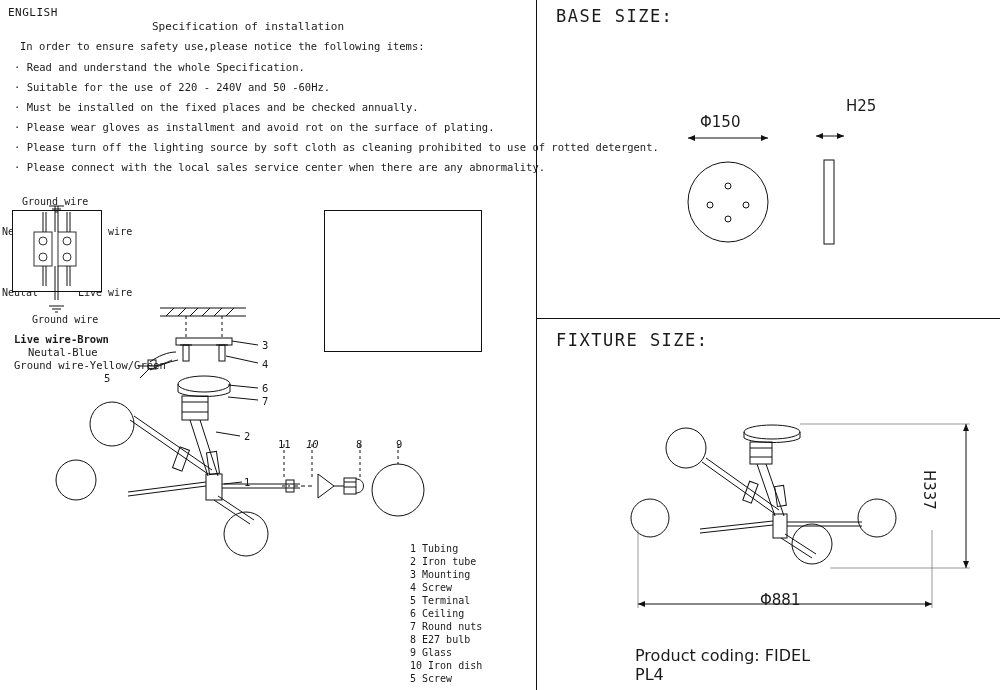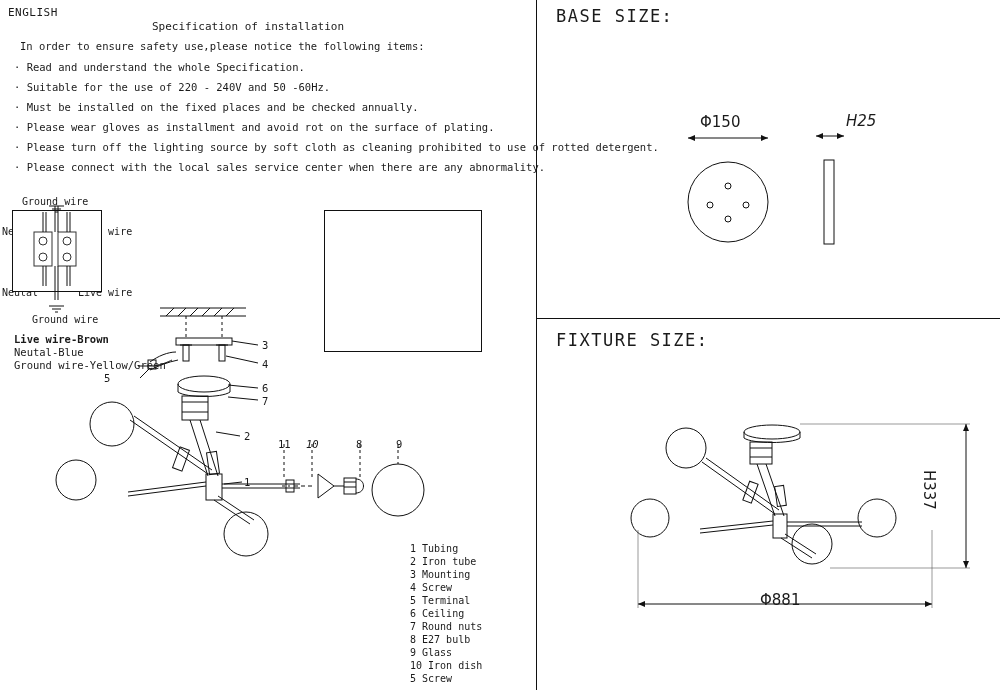--- a/index.html
+++ b/index.html
@@ -268,21 +268,21 @@
       <path d="M638,604 l7,-3 v6 z" fill="#111" stroke="none"></path>
       <path d="M932,604 l-7,-3 v6 z" fill="#111" stroke="none"></path>
       <line x1="638" y1="530" x2="638" y2="608" stroke="#555" stroke-width="0.6"></line>
       <line x1="932" y1="530" x2="932" y2="608" stroke="#555" stroke-width="0.6"></line>
     </g>
   </svg>
 
   <div class="insetbox"></div>
 
   <div class="lbl" style="left:14px;top:333px;font-weight:bold;">Live wire-Brown</div>
-  <div class="lbl" style="left:14px;top:346px;">Neutal-Blue</div>
+  <div class="lbl" style="left:28px;top:346px;">Neutal-Blue</div>
   <div class="lbl" style="left:14px;top:359px;">Ground wire-Yellow/Green</div>
 
   <div class="num" style="left:262px;top:339px;">3</div>
   <div class="num" style="left:262px;top:358px;">4</div>
   <div class="num" style="left:104px;top:372px;">5</div>
   <div class="num" style="left:262px;top:382px;">6</div>
   <div class="num" style="left:262px;top:395px;">7</div>
   <div class="num" style="left:244px;top:430px;">2</div>
   <div class="num" style="left:244px;top:476px;">1</div>
   <div class="num" style="left:278px;top:438px;">11</div>
@@ -301,18 +301,19 @@
     <div>8 E27 bulb</div>
     <div>9 Glass</div>
     <div>10 Iron dish</div>
     <div>5 Screw</div>
   </div>
 
   <div class="h-base">BASE SIZE:</div>
   <div class="h-fix">FIXTURE SIZE:</div>
 
   <div class="dimtext" style="left:700px;top:113px;">Φ150</div>
-  <div class="dimtext" style="left:846px;top:112px;font-style:italic;">H25</div>
+  <div class="dimtext" style="left:846px;top:97px;">H25</div>
   <div class="dimtext" style="left:920px;top:470px;writing-mode:vertical-rl;">H337</div>
   <div class="dimtext" style="left:760px;top:591px;">Φ881</div>
 
+  <div class="prodcode">Product coding: FIDEL PL4</div>
 
 </div>
 
 </body></html>

